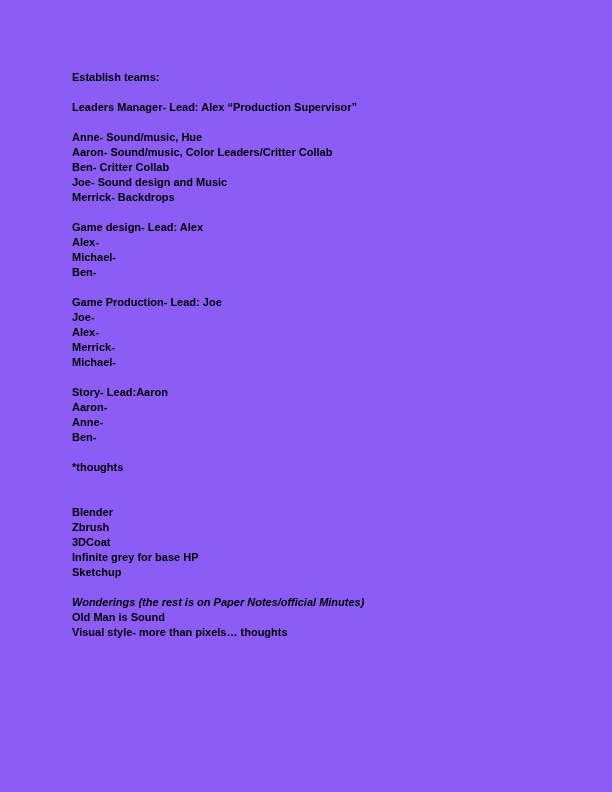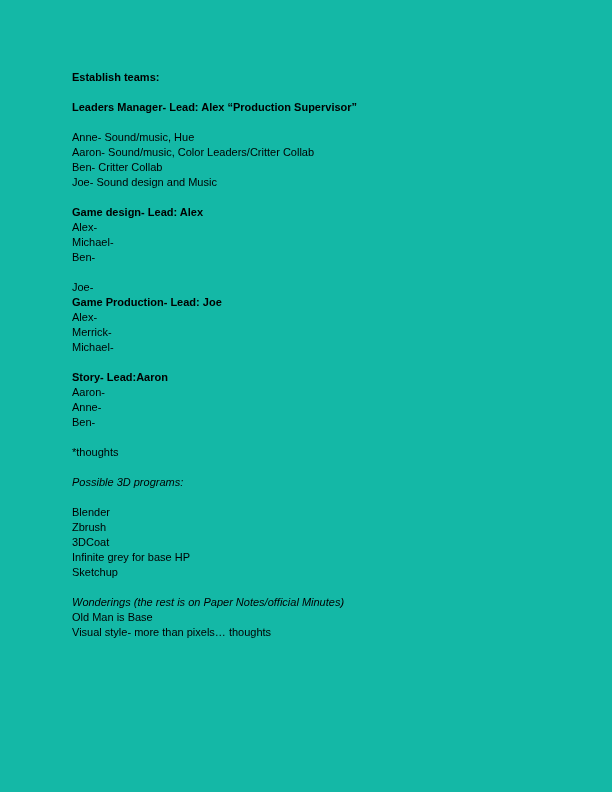--- a/index.html
+++ b/index.html
@@ -12,36 +12,37 @@
     background: #ffffff;
     overflow: hidden;
     position: relative;
   }
   .page {
     position: absolute;
     top: 0;
     left: 0;
     width: 612px;
     height: 792px;
-    background: #14b8a6;
+    background: #8b5cf6;
   }
   .doc-body {
     position: absolute;
     left: 72px;
     top: 70px;
     width: 470px;
     color: #000000;
     font-family: "Liberation Sans", "DejaVu Sans", sans-serif;
     font-size: 11px;
     line-height: 15px;
     letter-spacing: 0;
   }
   .line {
     white-space: pre-wrap;
     min-height: 15px;
+    font-weight: bold;
   }
   .line.bold   { font-weight: bold; }
   .line.italic { font-style: italic; }
   .tab-part {
     display: inline-block;
     width: 36px;
   }
 </style>
 </head>
 <body>
@@ -49,44 +50,44 @@
 <div class="page">
   <div class="doc-body">
       <div class="line bold">Establish teams:</div>
       <div class="line normal">&nbsp;</div>
       <div class="line bold">Leaders Manager- Lead: Alex “Production Supervisor”</div>
       <div class="line normal">&nbsp;</div>
       <div class="line normal">Anne- Sound/music, Hue</div>
       <div class="line normal">Aaron- Sound/music, Color Leaders/Critter Collab</div>
       <div class="line normal">Ben- Critter Collab</div>
       <div class="line normal">Joe- Sound design and Music</div>
+      <div class="line normal">Merrick- Backdrops</div>
       <div class="line normal">&nbsp;</div>
       <div class="line bold">Game design- Lead: Alex</div>
       <div class="line normal">Alex-</div>
       <div class="line normal">Michael-</div>
       <div class="line normal">Ben-</div>
       <div class="line normal">&nbsp;</div>
+      <div class="line bold">Game Production- Lead: Joe</div>
       <div class="line normal">Joe-</div>
-      <div class="line bold">Game Production- Lead: Joe</div>
       <div class="line normal">Alex-</div>
       <div class="line normal">Merrick-</div>
       <div class="line normal">Michael-</div>
       <div class="line normal">&nbsp;</div>
       <div class="line bold">Story- Lead:Aaron</div>
       <div class="line normal">Aaron-</div>
       <div class="line normal">Anne-</div>
       <div class="line normal">Ben-</div>
       <div class="line normal">&nbsp;</div>
       <div class="line normal">*thoughts</div>
       <div class="line normal">&nbsp;</div>
-      <div class="line italic">Possible 3D programs:</div>
       <div class="line normal">&nbsp;</div>
       <div class="line normal">Blender</div>
       <div class="line normal">Zbrush</div>
       <div class="line normal">3DCoat</div>
       <div class="line normal">Infinite grey for base HP</div>
       <div class="line normal">Sketchup</div>
       <div class="line normal">&nbsp;</div>
       <div class="line italic">Wonderings (the rest is on Paper Notes/official Minutes)</div>
-      <div class="line normal">Old Man is Base</div>
+      <div class="line normal">Old Man is Sound</div>
       <div class="line normal">Visual style- more than pixels… thoughts</div>
     </div>
 </div>
 
 </body></html>

